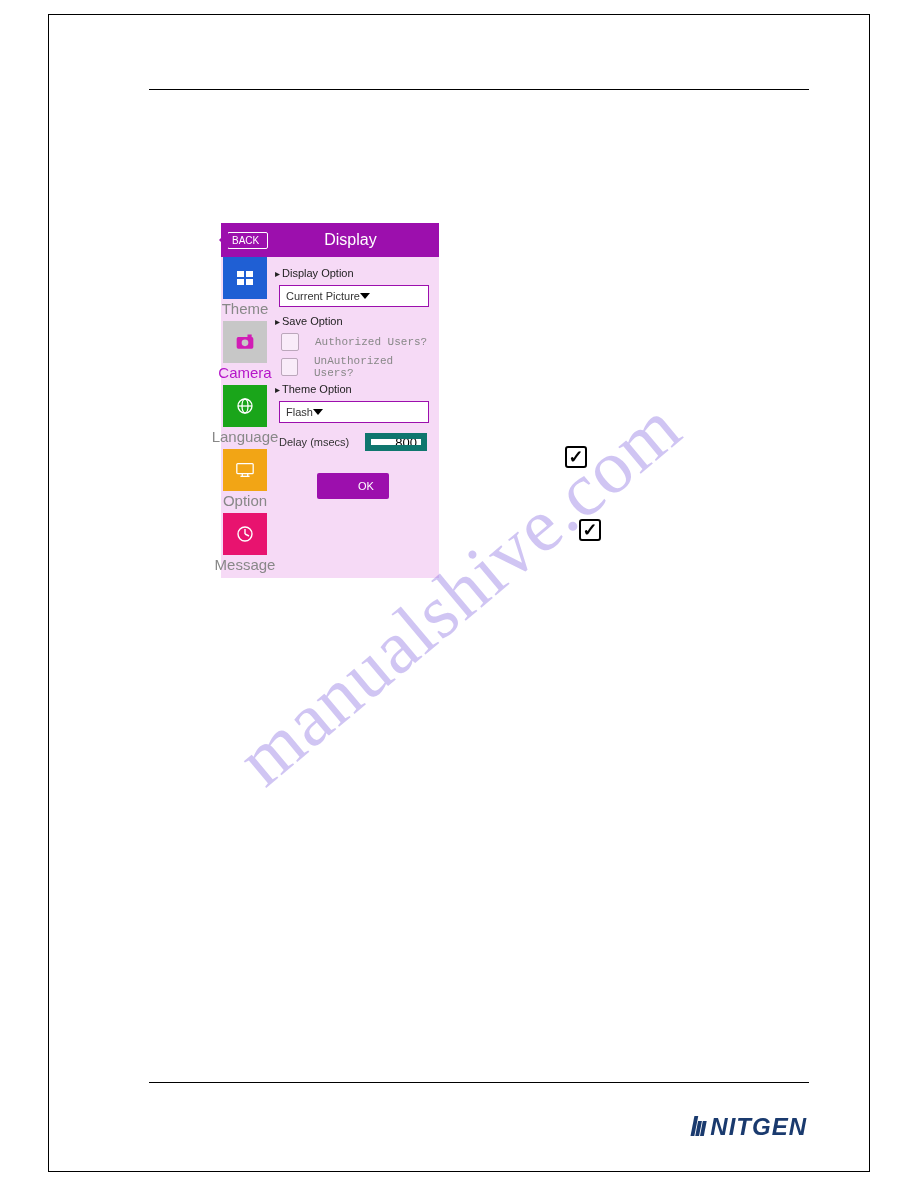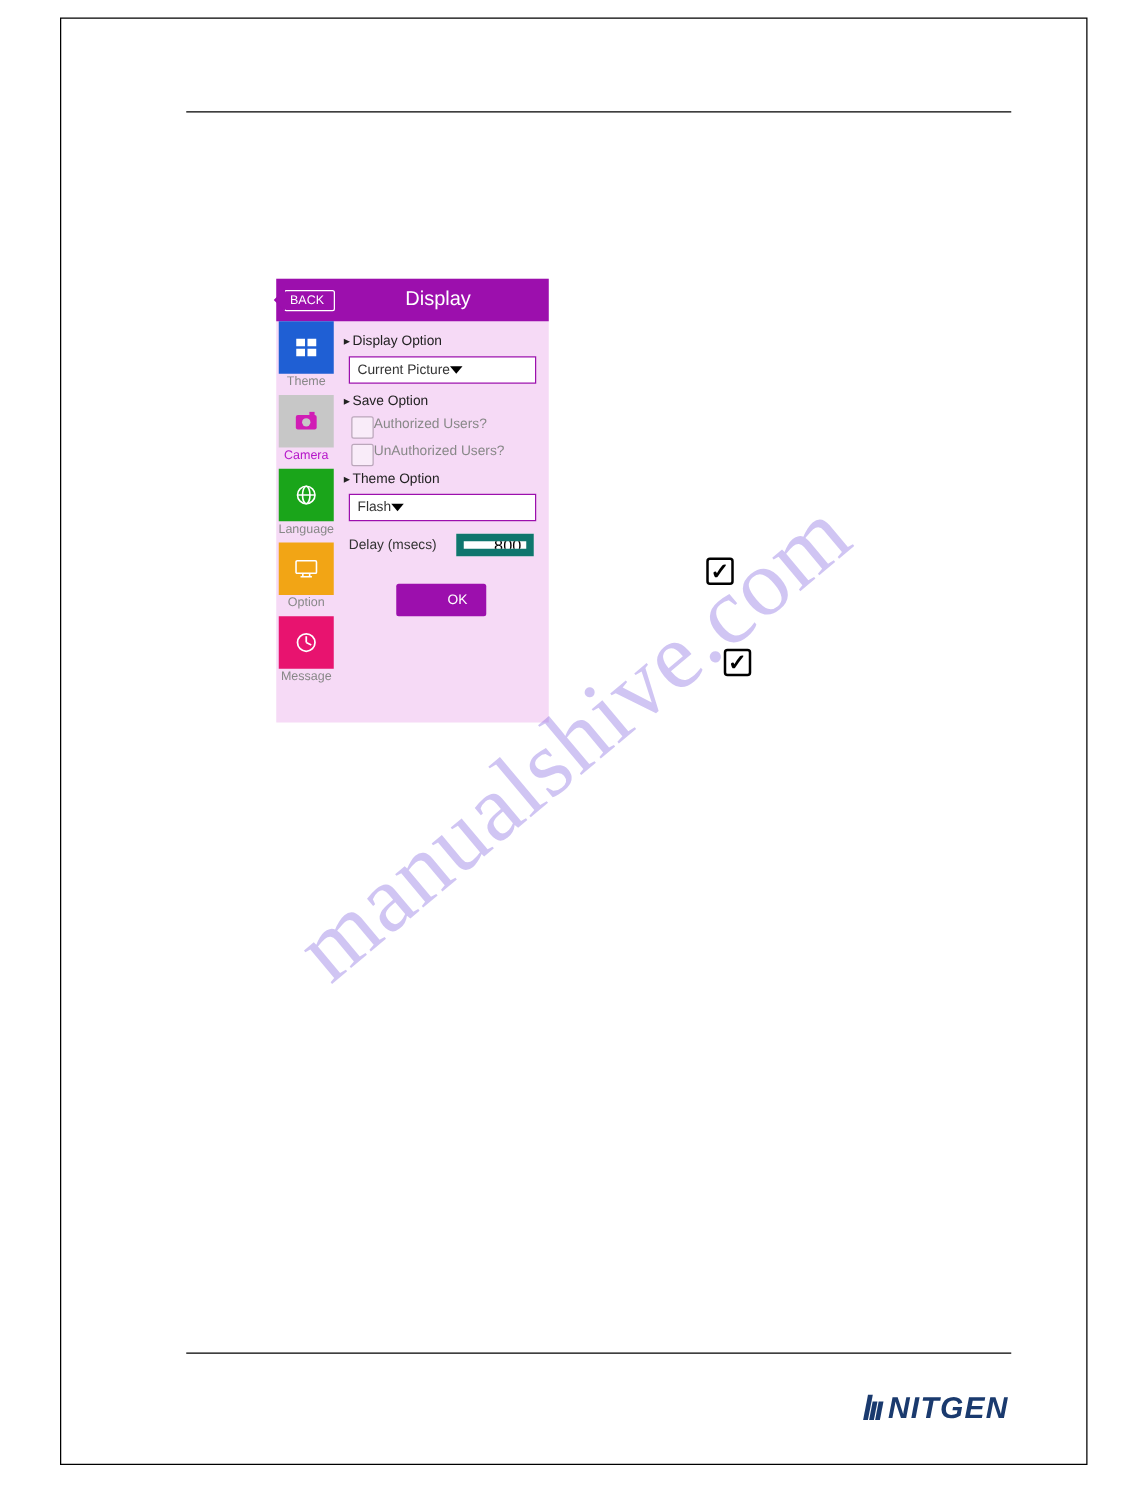--- a/index.html
+++ b/index.html
@@ -158,21 +158,21 @@
   .sidebar {
     width: 48px;
     display: flex;
     flex-direction: column;
   }
   .side-item {
     display: flex;
     flex-direction: column;
     align-items: center;
     cursor: pointer;
-    font-size: 10px;
+    font-size: 15px;
     color: #888;
   }
   .side-tile {
     width: 44px;
     height: 42px;
     margin: 0 auto;
     display: flex;
     align-items: center;
     justify-content: center;
     color: #fff;
@@ -218,25 +218,27 @@
     color: #333;
   }
   .select-box .caret {
     width: 0; height: 0;
     border-left: 5px solid transparent;
     border-right: 5px solid transparent;
     border-top: 6px solid #000;
   }
   .check-row {
     display: flex;
-    gap: 0;
+    align-items: center;
+    gap: 16px;
     margin: 4px 0 4px 6px;
     color: #888;
     cursor: pointer;
     font-size: 11px;
+    font-family: Liberation Mono, monospace;
   }
   .checkbox {
     width: 18px; height: 18px;
     border: 1px solid #bba7bb;
     border-radius: 2px;
     background: #f9ecf9;
   }
   .delay-row {
     display: flex;
     align-items: center;

